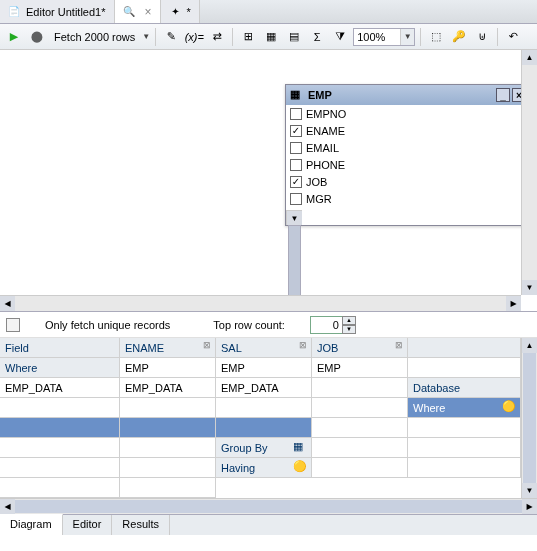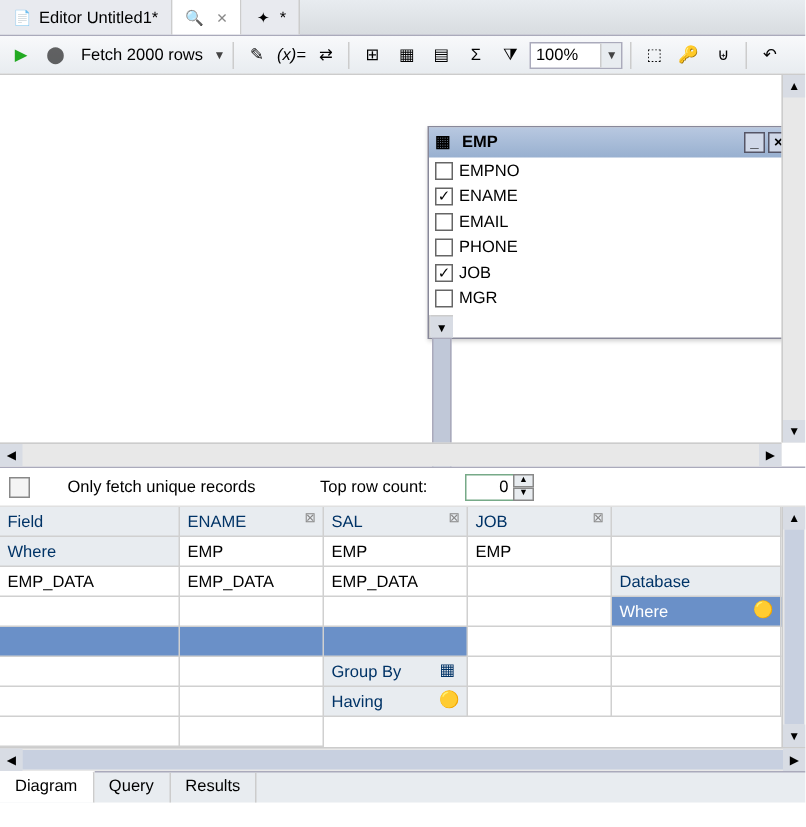--- a/index.html
+++ b/index.html
@@ -278,15 +278,15 @@
   <div class="g-cell"></div>
 </div>
 <div class="g-hscroll-row">
   <div class="arr">◀</div>
   <div class="thumb"></div>
   <div class="arr">▶</div>
 </div>
 
 <div class="bottom-tabs">
   <div class="btab active"><span>Diagram</span></div>
-  <div class="btab"><span>Query</span></div>
+  <div class="btab"><span>Editor</span></div>
   <div class="btab"><span>Results</span></div>
 </div>
 
 </body></html>

